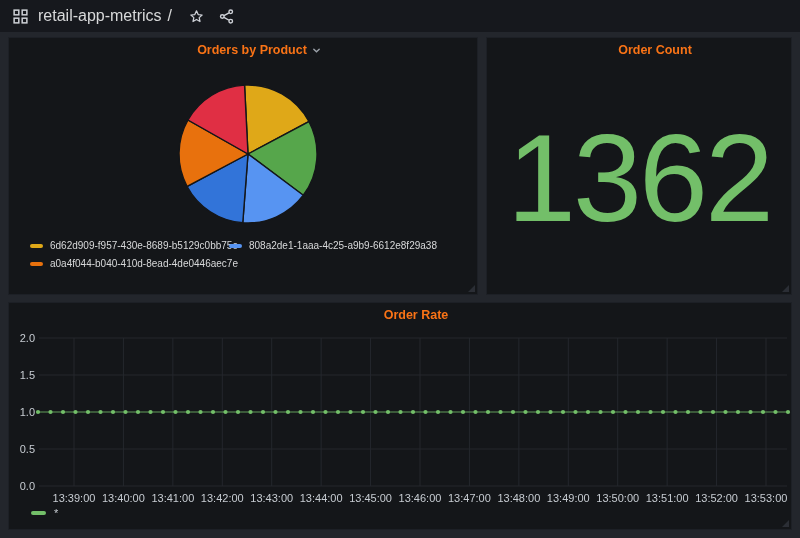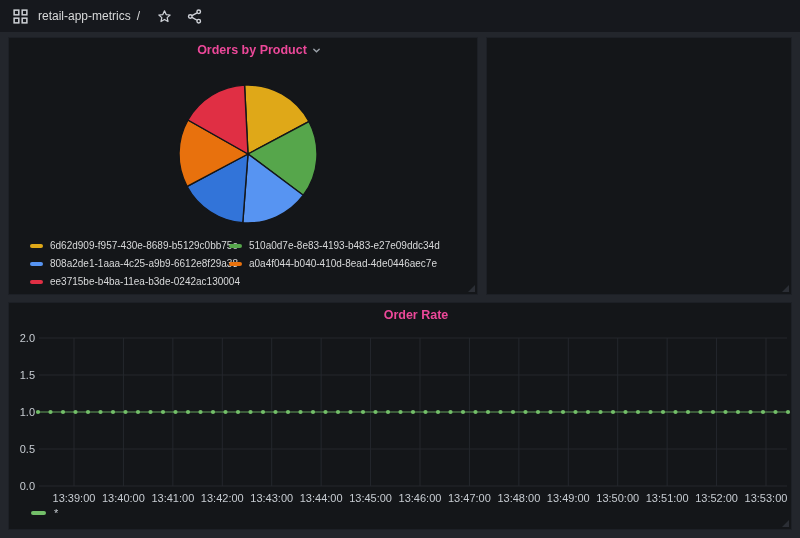--- a/index.html
+++ b/index.html
@@ -2,31 +2,31 @@
 <html><head>
 <meta charset="utf-8">
 <style>
   html,body{margin:0;padding:0;background:#23262c;}
   .screen{position:relative;width:800px;height:538px;background:#23262c;overflow:hidden;
           font-family:"Liberation Sans",sans-serif;}
   
   .navbar{position:absolute;left:0;top:0;width:800px;height:32px;background:#16181d;
           display:flex;align-items:center;padding:0 0 0 10px;box-sizing:border-box;}
   .nav-icon{display:inline-flex;align-items:center;justify-content:center;width:20px;height:20px;cursor:pointer;}
-  .crumb{color:#d8d9da;font-size:12px;margin-left:8px;cursor:pointer;white-space:nowrap;}
+  .crumb{color:#d8d9da;font-size:16px;margin-left:8px;cursor:pointer;white-space:nowrap;}
   .crumb.sep{margin:0 2px 0 6px;cursor:default;color:#d8d9da;}
   .nav-icon.after-title{margin-left:12px;}
   .nav-icon.share{margin-left:10px;}
   
   .panel{position:absolute;background:#141619;border:1px solid #1d2026;box-sizing:border-box;}
   #panel-pie {left:8px;  top:37px;  width:470px; height:258px;}
   #panel-stat{left:486px; top:37px; width:306px; height:258px;}
   #panel-ts  {left:8px;  top:302px; width:784px; height:228px;}
   .panel-title{position:absolute;top:5px;left:0;right:0;display:flex;justify-content:center;
-               align-items:center;gap:5px;color:#ec4899;font-size:12.5px;font-weight:700;cursor:pointer;padding-left:32px;}
+               align-items:center;gap:5px;color:#f97316;font-size:12.5px;font-weight:700;cursor:pointer;padding-left:32px;}
   .resize-handle{position:absolute;right:2px;bottom:2px;width:0;height:0;
                  border-bottom:7px solid #3a3f47;border-left:7px solid transparent;opacity:.6;cursor:nwse-resize;}
   
   #pie-svg{position:absolute;left:169px;top:46px;width:140px;height:140px;}
   #pie-legend{position:absolute;left:21px;top:201px;display:grid;grid-template-columns:199px auto;
               row-gap:5px;column-gap:0;}
   .pl-item{display:flex;align-items:center;gap:7px;height:13px;cursor:pointer;}
   .pl-mark{width:13px;height:4px;border-radius:2px;flex:0 0 auto;}
   .pl-text{font-size:10px;color:#d8d9da;white-space:nowrap;}
   
@@ -82,42 +82,38 @@
         <path d="M 70 70 L 130.89 37.54 A 69 69 0 0 1 125.30 111.27 Z" fill="#56A64B" stroke="#141619" stroke-width="1.4"></path>
         <path d="M 70 70 L 125.30 111.27 A 69 69 0 0 1 64.78 138.80 Z" fill="#5794F2" stroke="#141619" stroke-width="1.4"></path>
         <path d="M 70 70 L 64.78 138.80 A 69 69 0 0 1 9.11 102.46 Z" fill="#3274D9" stroke="#141619" stroke-width="1.4"></path>
         <path d="M 70 70 L 9.11 102.46 A 69 69 0 0 1 9.97 35.99 Z" fill="#E8710D" stroke="#141619" stroke-width="1.4"></path>
         <path d="M 70 70 L 9.97 35.99 A 69 69 0 0 1 66.55 1.09 Z" fill="#E02F44" stroke="#141619" stroke-width="1.4"></path>
       </svg>
     <div id="pie-legend">
         <div class="pl-item">
           <span class="pl-mark" style="background: rgb(223, 168, 24);"></span>
           <span class="pl-text">6d62d909-f957-430e-8689-b5129c0bb75e</span>
-        </div>
-        <div class="pl-item">
-          <span class="pl-mark" style="background: rgb(86, 166, 75);"></span>
-          <span class="pl-text">510a0d7e-8e83-4193-b483-e27e09ddc34d</span>
         </div>
         <div class="pl-item">
           <span class="pl-mark" style="background: rgb(87, 148, 242);"></span>
           <span class="pl-text">808a2de1-1aaa-4c25-a9b9-6612e8f29a38</span>
         </div>
         <div class="pl-item">
           <span class="pl-mark" style="background: rgb(232, 113, 13);"></span>
           <span class="pl-text">a0a4f044-b040-410d-8ead-4de0446aec7e</span>
         </div>
-        <div class="pl-item">
-          <span class="pl-mark" style="background: rgb(224, 47, 68);"></span>
-          <span class="pl-text">ee3715be-b4ba-11ea-b3de-0242ac130004</span>
-        </div>
       </div>
     <div class="resize-handle"></div>
   </div>
 
   <div class="panel" id="panel-stat">
+    <div class="panel-title">
+      <span>Order Count</span>
+    </div>
+    <div class="stat-value">1362</div>
     <div class="resize-handle"></div>
   </div>
 
   <div class="panel" id="panel-ts">
     <div class="panel-title">
       <span>Order Rate</span>
     </div>
     <svg id="ts-svg" viewBox="0 0 784 228">
         <line x1="30" x2="778" y1="35" y2="35" stroke="#24272d" stroke-width="1"></line>
         <text x="26" y="38.5" text-anchor="end" fill="#c7ccd2" font-size="11">2.0</text>

